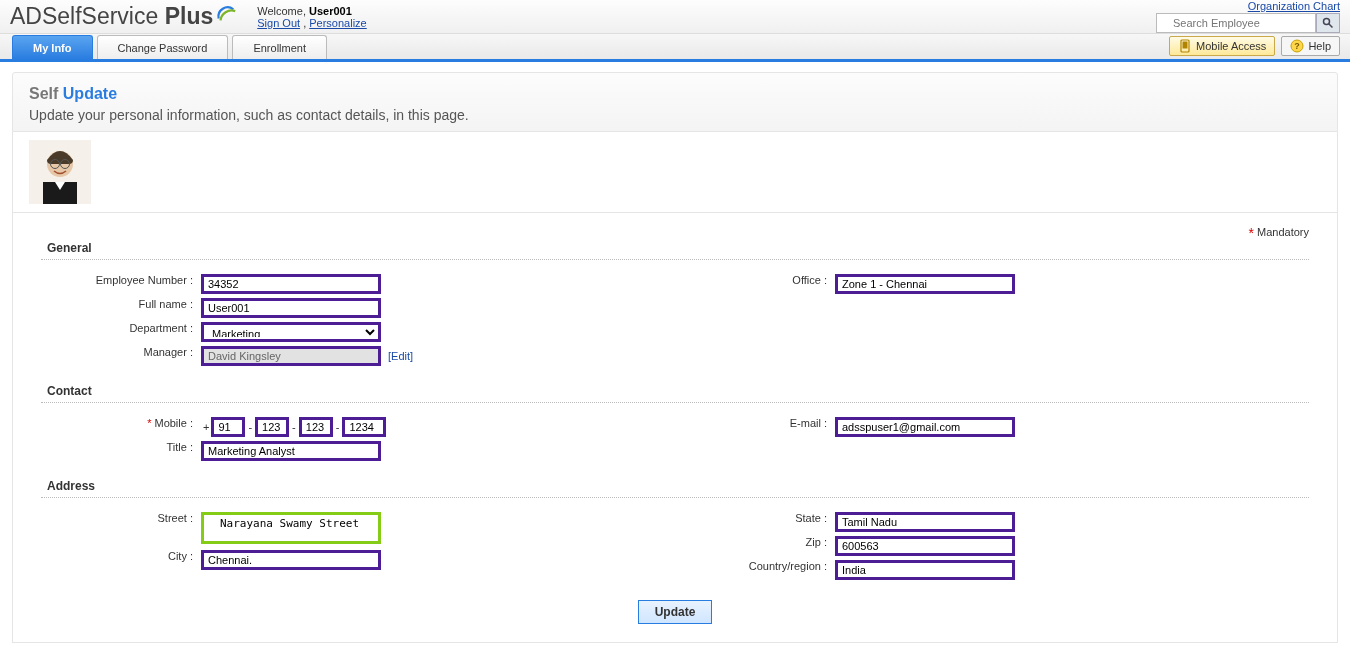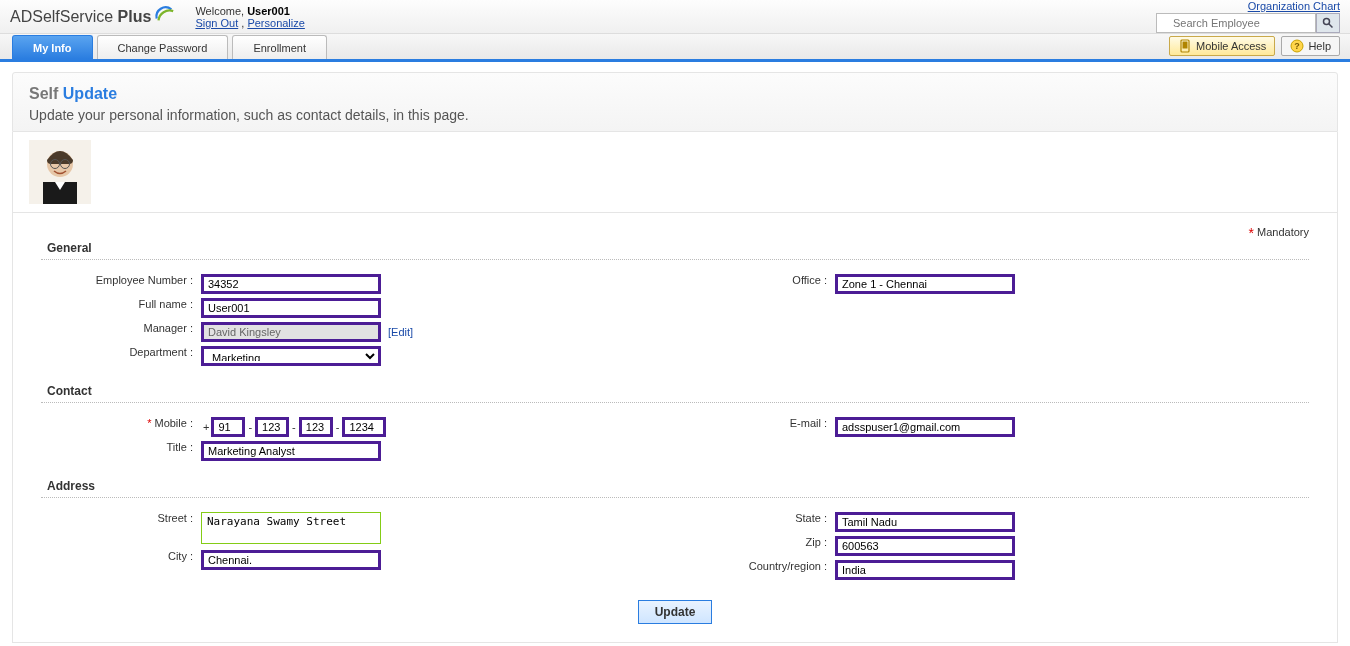--- a/index.html
+++ b/index.html
@@ -1,19 +1,19 @@
 <!DOCTYPE html>
 <html><head>
 <meta charset="utf-8">
 <style>
 * { box-sizing: border-box; margin: 0; padding: 0; }
 body { font-family: Verdana, Arial, sans-serif; font-size: 11px; color: #333; background: #fff; width: 1350px; }
 .header { background: linear-gradient(#fdfdfd,#f0f0f0); border-bottom: 1px solid #ddd; height: 34px; display: flex; align-items: center; padding: 0 10px; position: relative; }
 .logo { display: flex; align-items: center; margin-right: 20px; }
-.logo-text { font-size: 16px; color: #444; text-align: center; }
+.logo-text { font-size: 23px; color: #444; text-align: center; }
 .logo-text b { font-weight: bold; }
 .logo-arc { width: 22px; height: 22px; margin-left: 2px; margin-top:-8px; }
 .welcome { font-size: 11px; }
 .welcome a { color: #1a4aa8; text-decoration: underline; }
 .welcome .name { font-weight: bold; color:#000; }
 .header-right { position: absolute; right: 10px; top: 0; text-align: right; }
 .org-link { color: #1a4aa8; font-size: 11px; text-decoration: underline; display: block; margin-bottom: 1px; }
 .search-wrap { display: flex; align-items:flex-end; }
 .search-box { width: 160px; height: 20px; border: 1px solid #bbb; padding: 2px 6px 2px 16px; font-size: 11px; color:#888; background:#fff; }
 .search-caret { position:absolute; left:6px; top:18px; font-size:9px; color:#888; }
@@ -52,21 +52,21 @@
 .fld input[type=text], .fld select { border:3px solid #4c1d95; height:20px; padding:2px 4px; font-size:11px; background:#fff; }
 .fld input.w180 { width:180px; }
 .fld input.w36 { width:34px; }
 .fld input.w48 { width:44px; }
 .fld input.disabled { background:#e2e2e2; color:#666; }
 .fld select { width:180px; }
 .edit-link { color:#1a4aa8; margin-left:4px; cursor:pointer; }
 .plus { padding:0 2px; }
 .dash { padding:0 3px; }
 
-.addr-textarea { width:180px; height:32px; border:1px solid #84cc16; padding:2px 5px; font-size:11px; resize:none; }
+.addr-textarea { width:180px; height:32px; border:3px solid #84cc16; padding:2px 16px; font-size:11px; resize:none; }
 
 .update-bar { text-align:center; padding-top:16px; }
 .update-btn { border:1px solid #2a7de0; background: linear-gradient(#e9f3ff,#cfe5ff); padding:4px 16px; font-size:12px; font-weight:bold; color:#333; cursor:pointer; }
 </style>
 </head>
 <body>
 
 <div class="header">
   <div class="logo">
     <span class="logo-text">
@@ -152,30 +152,30 @@
       <div class="col">
         <div class="row">
           <div class="lbl">Employee Number :</div>
           <div class="fld"><input type="text" class="w180" value="34352" style=""></div>
         </div>
         <div class="row">
           <div class="lbl">Full name :</div>
           <div class="fld"><input type="text" class="w180" value="User001" style=""></div>
         </div>
         <div class="row">
+          <div class="lbl">Department :</div>
+          <div class="fld"><select><option>Marketing</option></select></div>
+        </div>
+        <div class="row">
           <div class="lbl">Manager :</div>
           <div class="fld">
             <input type="text" class="w180 disabled" readonly="" value="David Kingsley" style="">
             <span class="edit-link">[Edit]</span>
           </div>
         </div>
-        <div class="row">
-          <div class="lbl">Department :</div>
-          <div class="fld"><select><option>Marketing</option></select></div>
-        </div>
       </div>
       <div class="col">
         <div class="row">
           <div class="lbl">Office :</div>
           <div class="fld"><input type="text" class="w180" value="Zone 1 - Chennai" style=""></div>
         </div>
       </div>
     </div>
 
     <div class="section-head">Contact</div>

